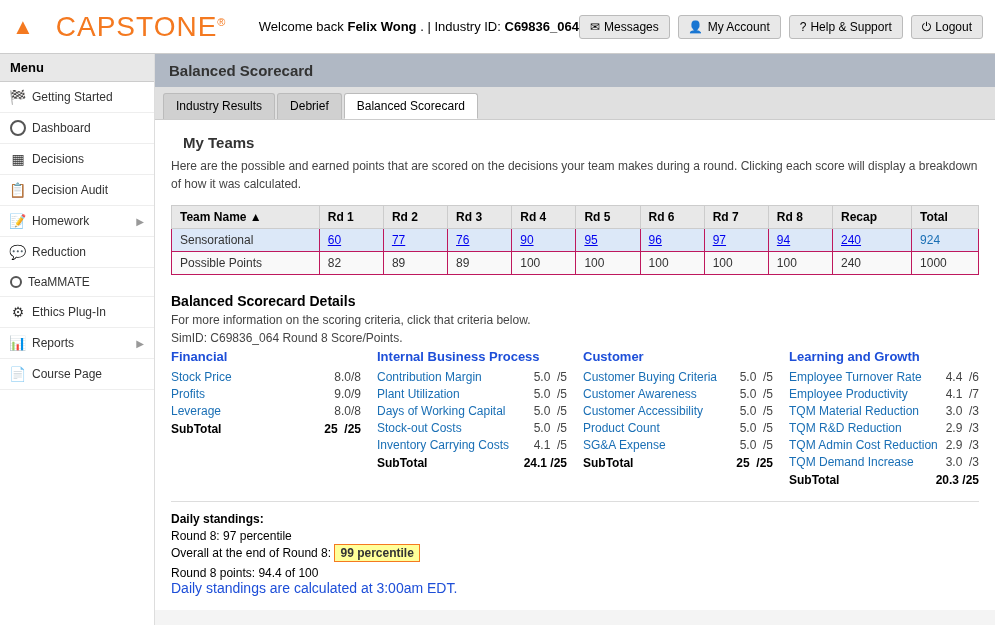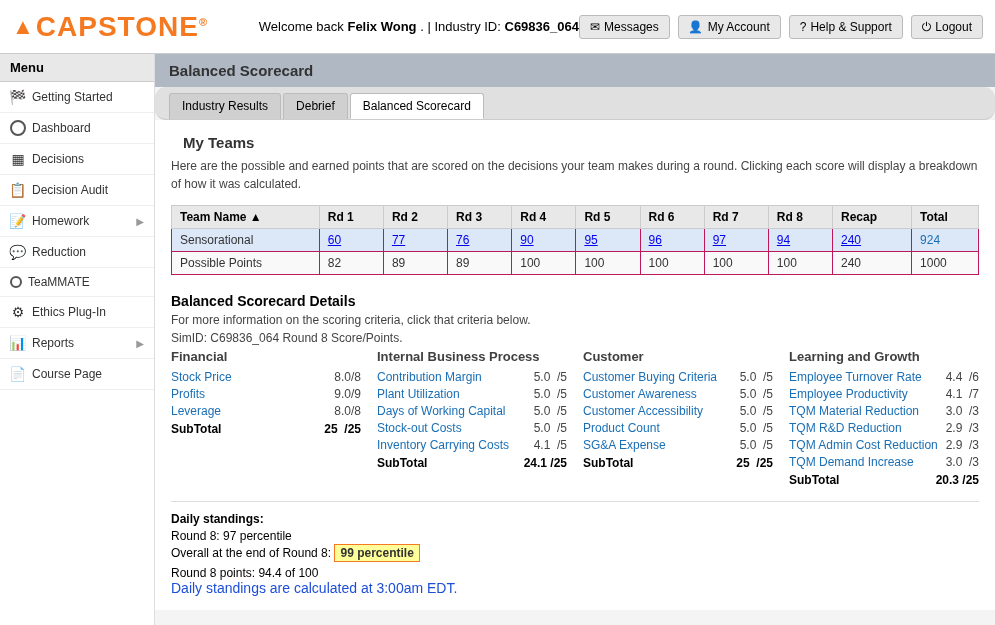--- a/index.html
+++ b/index.html
@@ -1,21 +1,21 @@
 <!DOCTYPE html>
 <html><head>
   <meta charset="utf-8">
   <style>
     * { margin: 0; padding: 0; box-sizing: border-box; }
     body { font-family: Arial, sans-serif; font-size: 12px; background: #f0f0f0; width: 995px; height: 625px; overflow: hidden; }
 
     
     #header { background: #ffffff; border-bottom: 1px solid #ccc; display: flex; align-items: center; padding: 8px 12px; height: 54px; }
     #logo-area { display: flex; align-items: center; width: 200px; }
-    #logo-text { font-size: 28px; font-weight: bold; color: #333; letter-spacing: 1px; }
+    #logo-text { font-size: 28px; font-weight: normal; color: #333; letter-spacing: 1px; margin-left: 20px; }
     #logo-text span { color: #f47920; }
     #logo-icon { color: #f47920; font-size: 22px; margin-right: 2px; }
     #header-center { flex: 1; text-align: right; font-size: 13px; }
     #header-nav { display: flex; gap: 8px; }
     .header-btn { background: #e8e8e8; border: 1px solid #bbb; border-radius: 3px; padding: 4px 10px; font-size: 12px; cursor: pointer; display: flex; align-items: center; gap: 4px; }
 
     
     #layout { display: flex; height: 571px; }
 
     
@@ -25,21 +25,21 @@
     .sidebar-item .icon { width: 16px; height: 16px; display: inline-flex; align-items: center; justify-content: center; font-size: 14px; flex-shrink: 0; }
     .sidebar-item .arrow { margin-left: auto; color: #999; font-size: 10px; }
 
     
     #main { flex: 1; padding: 0; overflow-y: auto; background: #f4f4f4; }
 
     
     #page-title-bar { background: #b0b8c4; padding: 8px 14px; font-size: 15px; font-weight: bold; color: #333; }
 
     
-    #tabs { background: #e0e0e0; display: flex; padding: 6px 14px 0; gap: 2px; border-bottom: 1px solid #ccc; border-radius: 11px; }
+    #tabs { background: #e0e0e0; display: flex; padding: 6px 8px 0; gap: 2px; border-bottom: 1px solid #ccc; }
     .tab { padding: 5px 12px; background: #d0d0d0; border: 1px solid #bbb; border-bottom: none; border-radius: 3px 3px 0 0; cursor: pointer; font-size: 12px; }
     .tab.active { background: #ffffff; border-bottom: 1px solid #ffffff; }
 
     
     #content { background: #ffffff; margin: 0; padding: 14px 16px; }
 
     .section-title { font-size: 15px; font-weight: bold; margin-bottom: 6px; color: #333; margin-left: 12px; }
     .section-desc { font-size: 12px; color: #444; margin-bottom: 12px; line-height: 1.5; }
 
     
@@ -52,21 +52,21 @@
     #teams-table tr.possible td { background: #f9f9f9; color: #333; }
 
     
     #scorecard-details-title { font-size: 14px; font-weight: bold; margin-bottom: 4px; }
     #scorecard-details-desc { font-size: 12px; color: #444; margin-bottom: 4px; }
     #simid-info { font-size: 12px; color: #444; margin-bottom: 4px; }
 
     
     #score-grid { display: grid; grid-template-columns: 1fr 1fr 1fr 1fr; gap: 0 16px; margin-bottom: 14px; }
     .score-category { }
-    .score-cat-title { font-size: 13px; font-weight: bold; margin-bottom: 6px; color: #404040; }
+    .score-cat-title { font-size: 13px; font-weight: bold; margin-bottom: 6px; color: #1d4ed8; }
     .score-item { display: flex; align-items: center; margin-bottom: 3px; font-size: 12px; }
     .score-item a { color: #1a6fb5; text-decoration: none; cursor: pointer; flex: 1; }
     .score-val { color: #444; margin-left: 4px; white-space: nowrap; }
     .score-subtotal { display: flex; font-weight: bold; margin-top: 4px; font-size: 12px; }
     .score-subtotal .label { flex: 1; }
     .score-subtotal .val { margin-left: 4px; }
 
     
     #daily-standings { margin-top: 10px; border-top: 1px solid #ddd; padding-top: 10px; }
     #daily-standings .title { font-weight: bold; font-size: 12px; margin-bottom: 3px; }

